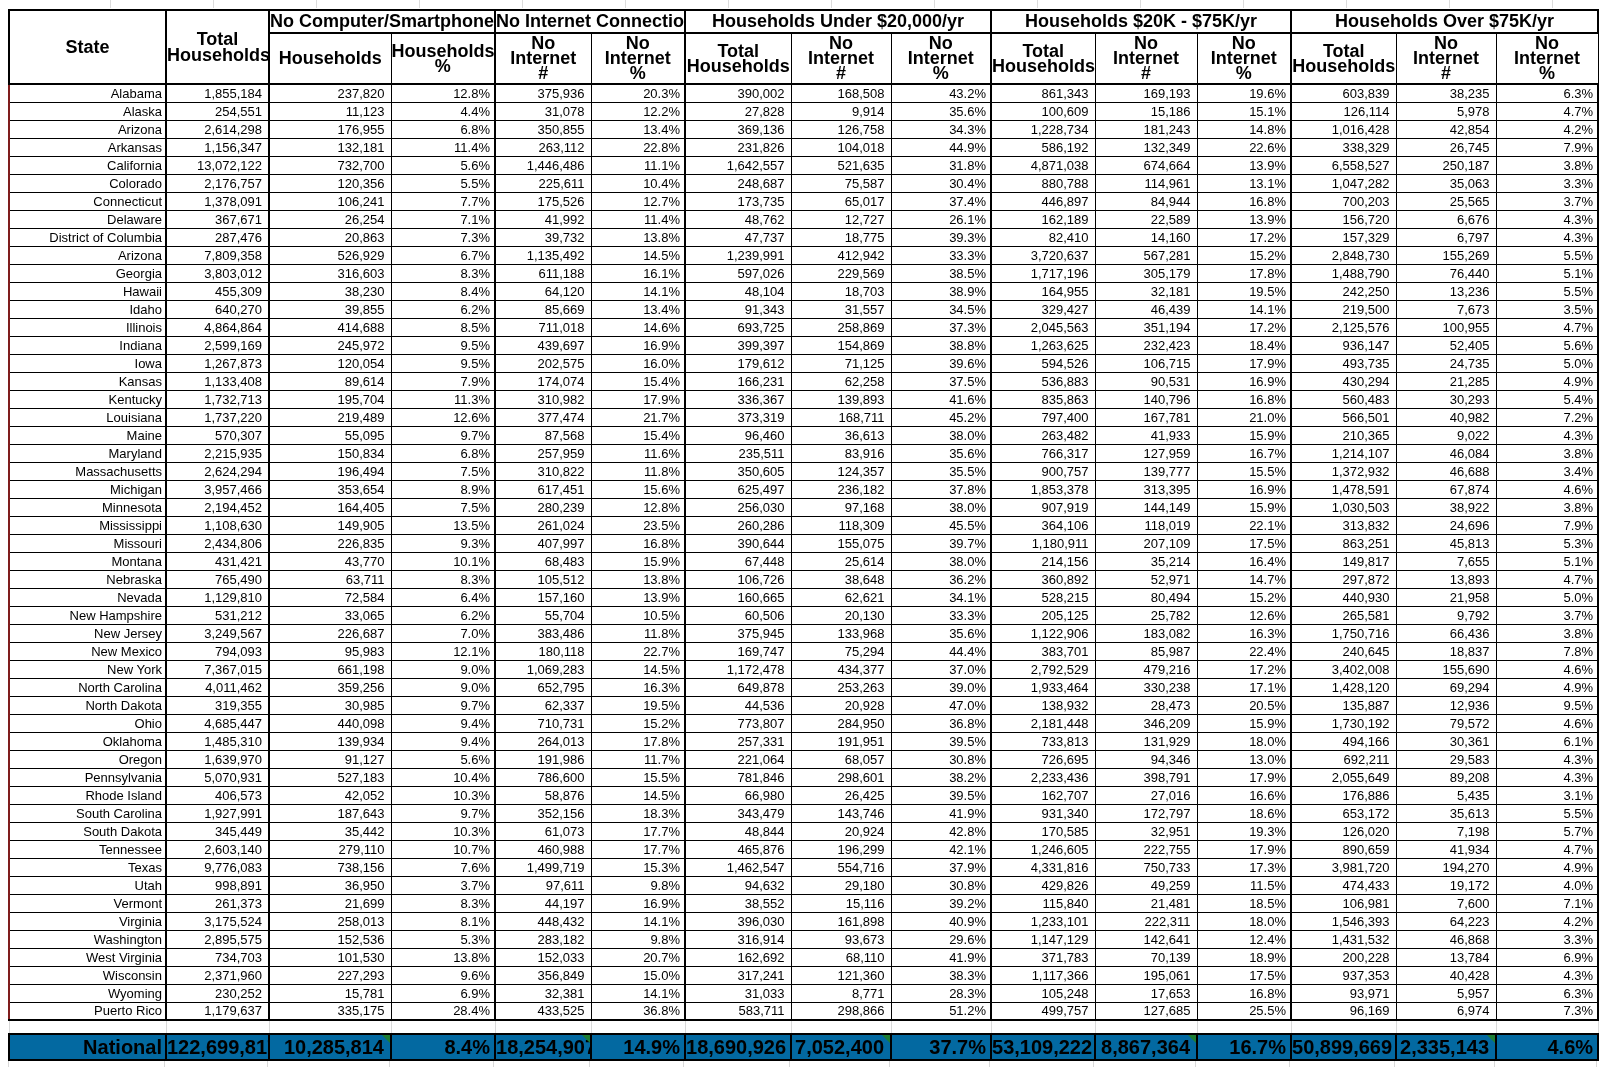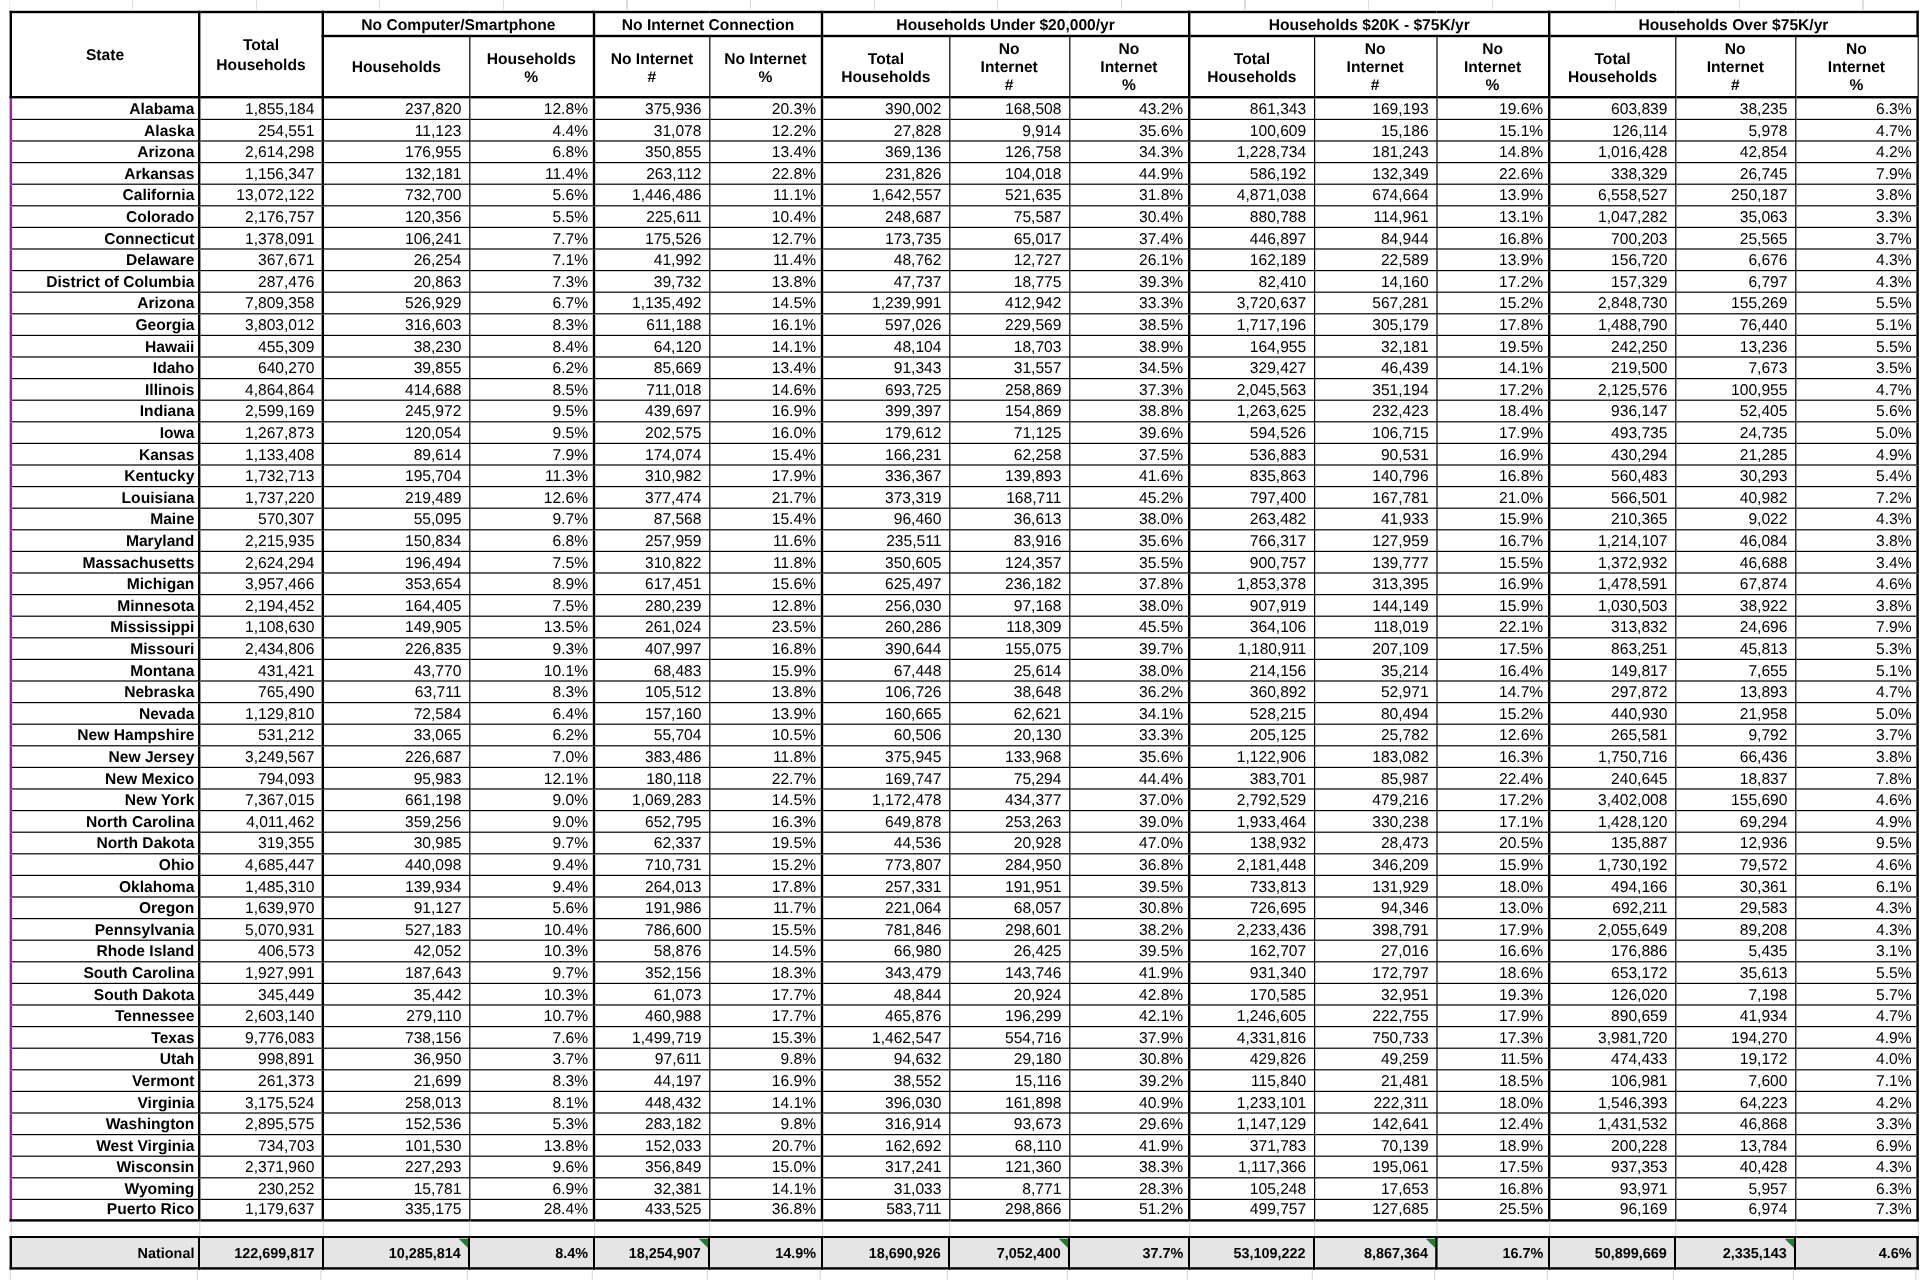--- a/index.html
+++ b/index.html
@@ -14,46 +14,46 @@
   .grid-strip-top{
     position:absolute; left:8px; top:0; width:1589px; height:8px;
     background:repeating-linear-gradient(to right, transparent 0 102px, #dcdcdc 102px 103px);
   }
   table{
     border-collapse:collapse; table-layout:fixed;
     width:1589px; margin:9px 0 0 8px;
   }
   th, td{ overflow:hidden; white-space:nowrap; padding:0; }
   thead th{
-    background:#fff; font-weight:bold; font-size:13px;
+    background:#fff; font-weight:bold; font-size:18px;
     border:1px solid #000; text-align:center; vertical-align:middle;
   }
   th.merged{ border:2px solid #000; line-height:16px; white-space:pre-line; }
   th.grp{ border:2px solid #000; height:20px; }
   th.sub{ white-space:pre-line; line-height:15px; height:51px; border-bottom:2px solid #000; }
   th.gL, td.gL{ border-left:2px solid #000; }
   tbody td{
     border:1px solid #000; font-size:13px; height:18px; background:#fff;
   }
   td.state{
-    font-weight:bold; text-align:right; padding-right:3px;
-    border-left:2px solid #a21caf;
+    font-weight:normal; text-align:right; padding-right:3px;
+    border-left:2px solid #7f1d1d;
   }
   td.num{ text-align:right; padding-right:6px; }
   td.pct{ text-align:right; padding-right:4px; }
   td.last{ border-right:2px solid #000; }
   tr.last-row td{ border-bottom:2px solid #000; }
   tr.gap td{
     border:none; border-right:1px solid #d9d9d9;
     height:14px; background:#fff;
   }
   tr.gap td:first-child{ border-left:1px solid #d9d9d9; }
   tr.national td{
-    background:#e5e5e5; border:2px solid #000;
-    font-weight:bold; font-size:12px; height:26px; position:relative;
+    background:#0369a1; border:2px solid #000;
+    font-weight:bold; font-size:20px; height:26px; position:relative;
   }
   tr.national td.flag::after{
     content:""; position:absolute; top:0; right:0; width:0; height:0;
     border-top:8px solid #1E7E34; border-left:8px solid transparent;
   }
   .grid-strip-bottom{ margin-left:8px; display:flex; height:12px; }
   .grid-strip-bottom span{ display:block; height:100%; border-right:1px solid #d9d9d9; }
   .grid-strip-bottom span:first-child{ border-left:1px solid #d9d9d9; }
 </style>
 </head>

